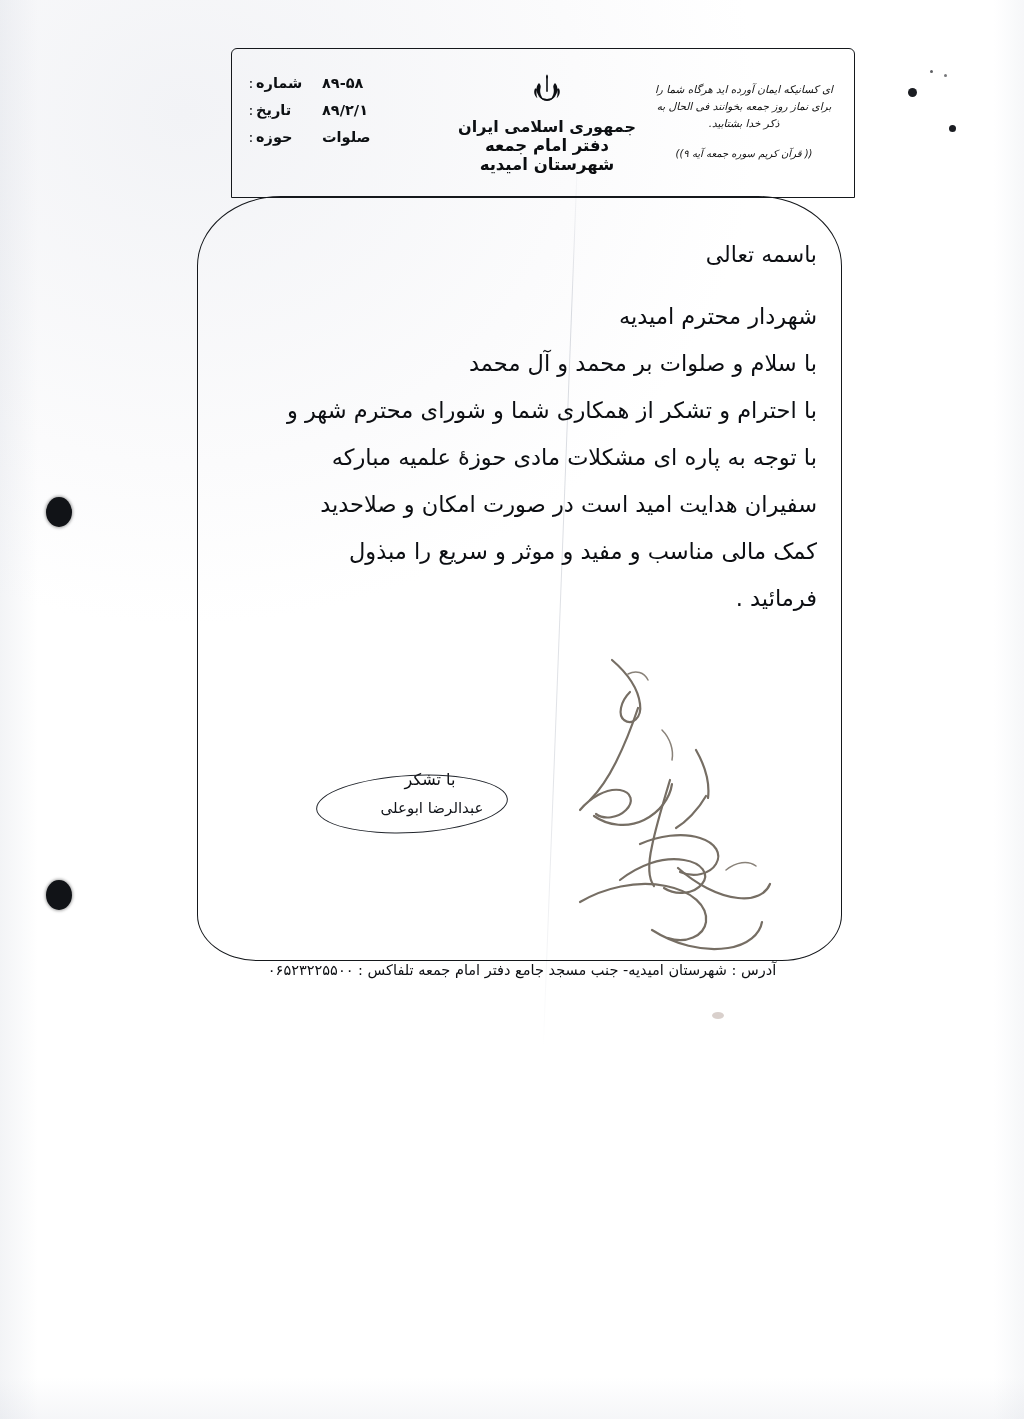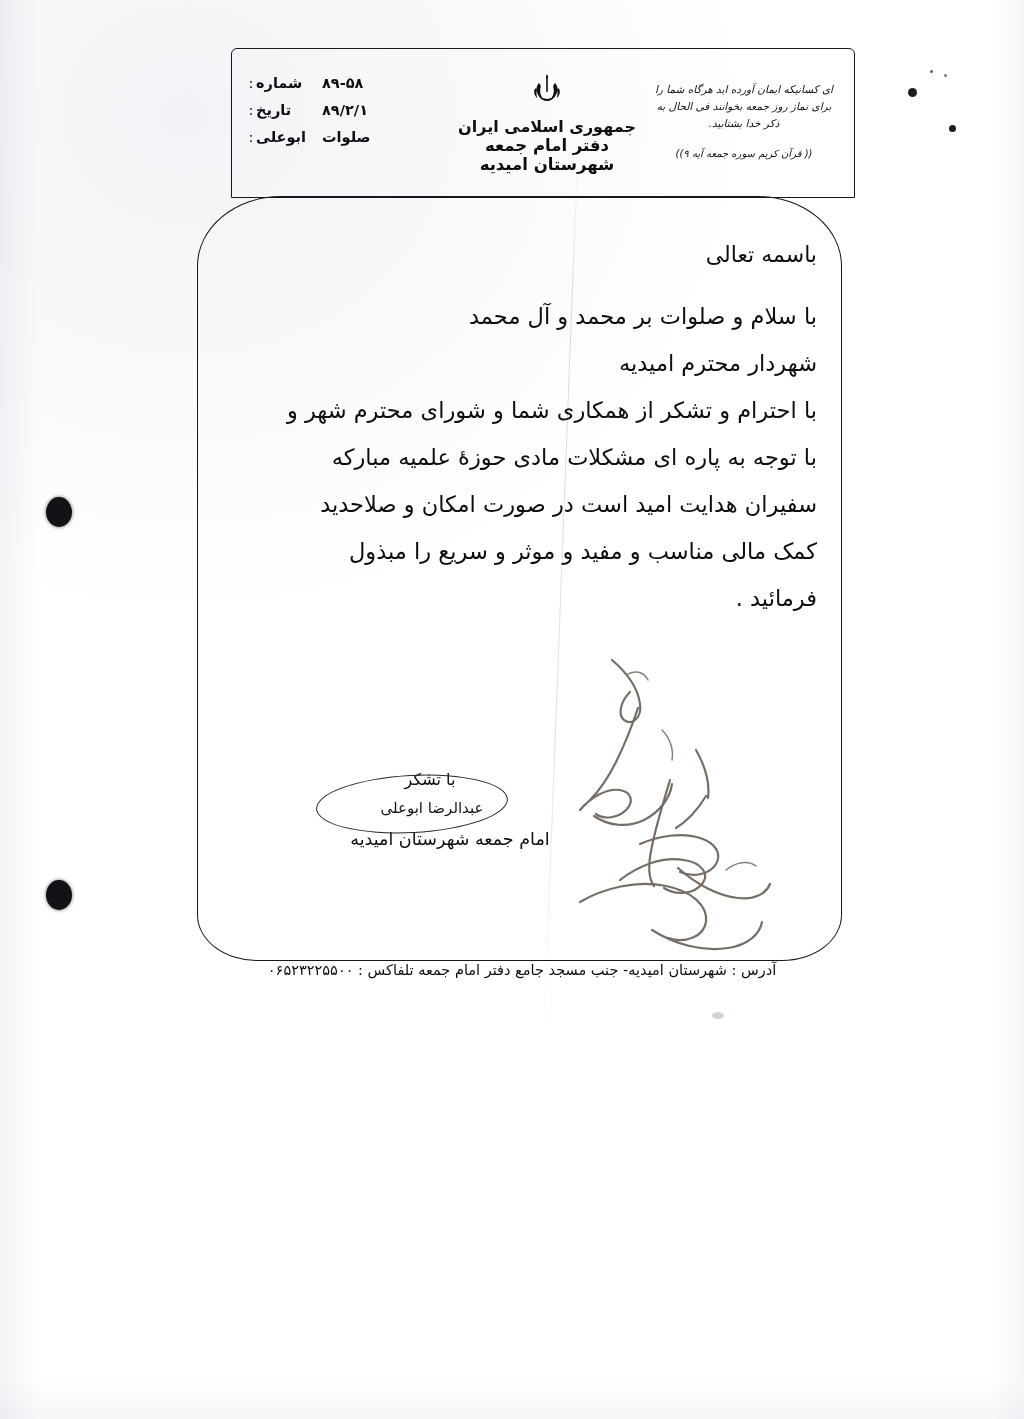--- a/index.html
+++ b/index.html
@@ -316,45 +316,44 @@
         <span class="ref-label">شماره</span>
         <span class="ref-colon">:</span>
       </div>
       <div class="ref-row">
         <span class="ref-value">۸۹/۲/۱</span>
         <span class="ref-label">تاریخ</span>
         <span class="ref-colon">:</span>
       </div>
       <div class="ref-row">
         <span class="ref-value">صلوات</span>
-        <span class="ref-label">ابوعلی</span>
+        <span class="ref-label">حوزه</span>
         <span class="ref-colon">:</span>
       </div>
     </div>
 
   </div>
 </div>
 
 <div id="body-frame"></div>
 
 <div id="letter-body">
   <div id="basmala">باسمه تعالی</div>
+  <div class="body-line" id="body-line-0">شهردار محترم امیدیه</div>
   <div class="body-line">با سلام و صلوات بر محمد و آل محمد</div>
-  <div class="body-line" id="body-line-0">شهردار محترم امیدیه</div>
   <div class="body-line">با احترام و تشکر از همکاری شما و شورای محترم شهر و</div>
   <div class="body-line">با توجه به پاره ای مشکلات مادی حوزهٔ علمیه مبارکه</div>
   <div class="body-line">سفیران هدایت امید است در صورت امکان و صلاحدید</div>
   <div class="body-line">کمک مالی مناسب و مفید و موثر و سریع را مبذول</div>
   <div class="body-line">فرمائید .</div>
 </div>
 
 <div id="signature-area">
   <div id="thanks-label">با تشکر</div>
   <div id="signer-name">عبدالرضا ابوعلی</div>
-  <div id="signer-title">امام جمعه شهرستان امیدیه</div>
 </div>
 <div id="signature-ellipse"></div>
 
 <svg id="ink-signature" viewBox="0 0 290 340" aria-hidden="true">
   <g fill="none" stroke="#6b6257" stroke-width="2.2" stroke-linecap="round" stroke-linejoin="round" opacity="0.92">
     <path d="M92 30 C106 42 118 58 120 74 C122 88 112 96 104 90 C98 85 100 72 110 62"></path>
     <path d="M118 78 C112 96 104 116 96 132 C88 148 78 162 70 170"></path>
     <path d="M60 180 C70 168 86 158 100 160 C112 162 114 172 106 180 C98 188 84 190 76 184"></path>
     <path d="M74 186 C88 196 108 198 124 190 C140 182 150 168 152 154"></path>
     <path d="M150 150 C144 170 136 196 132 216 C128 234 128 248 134 256"></path>

